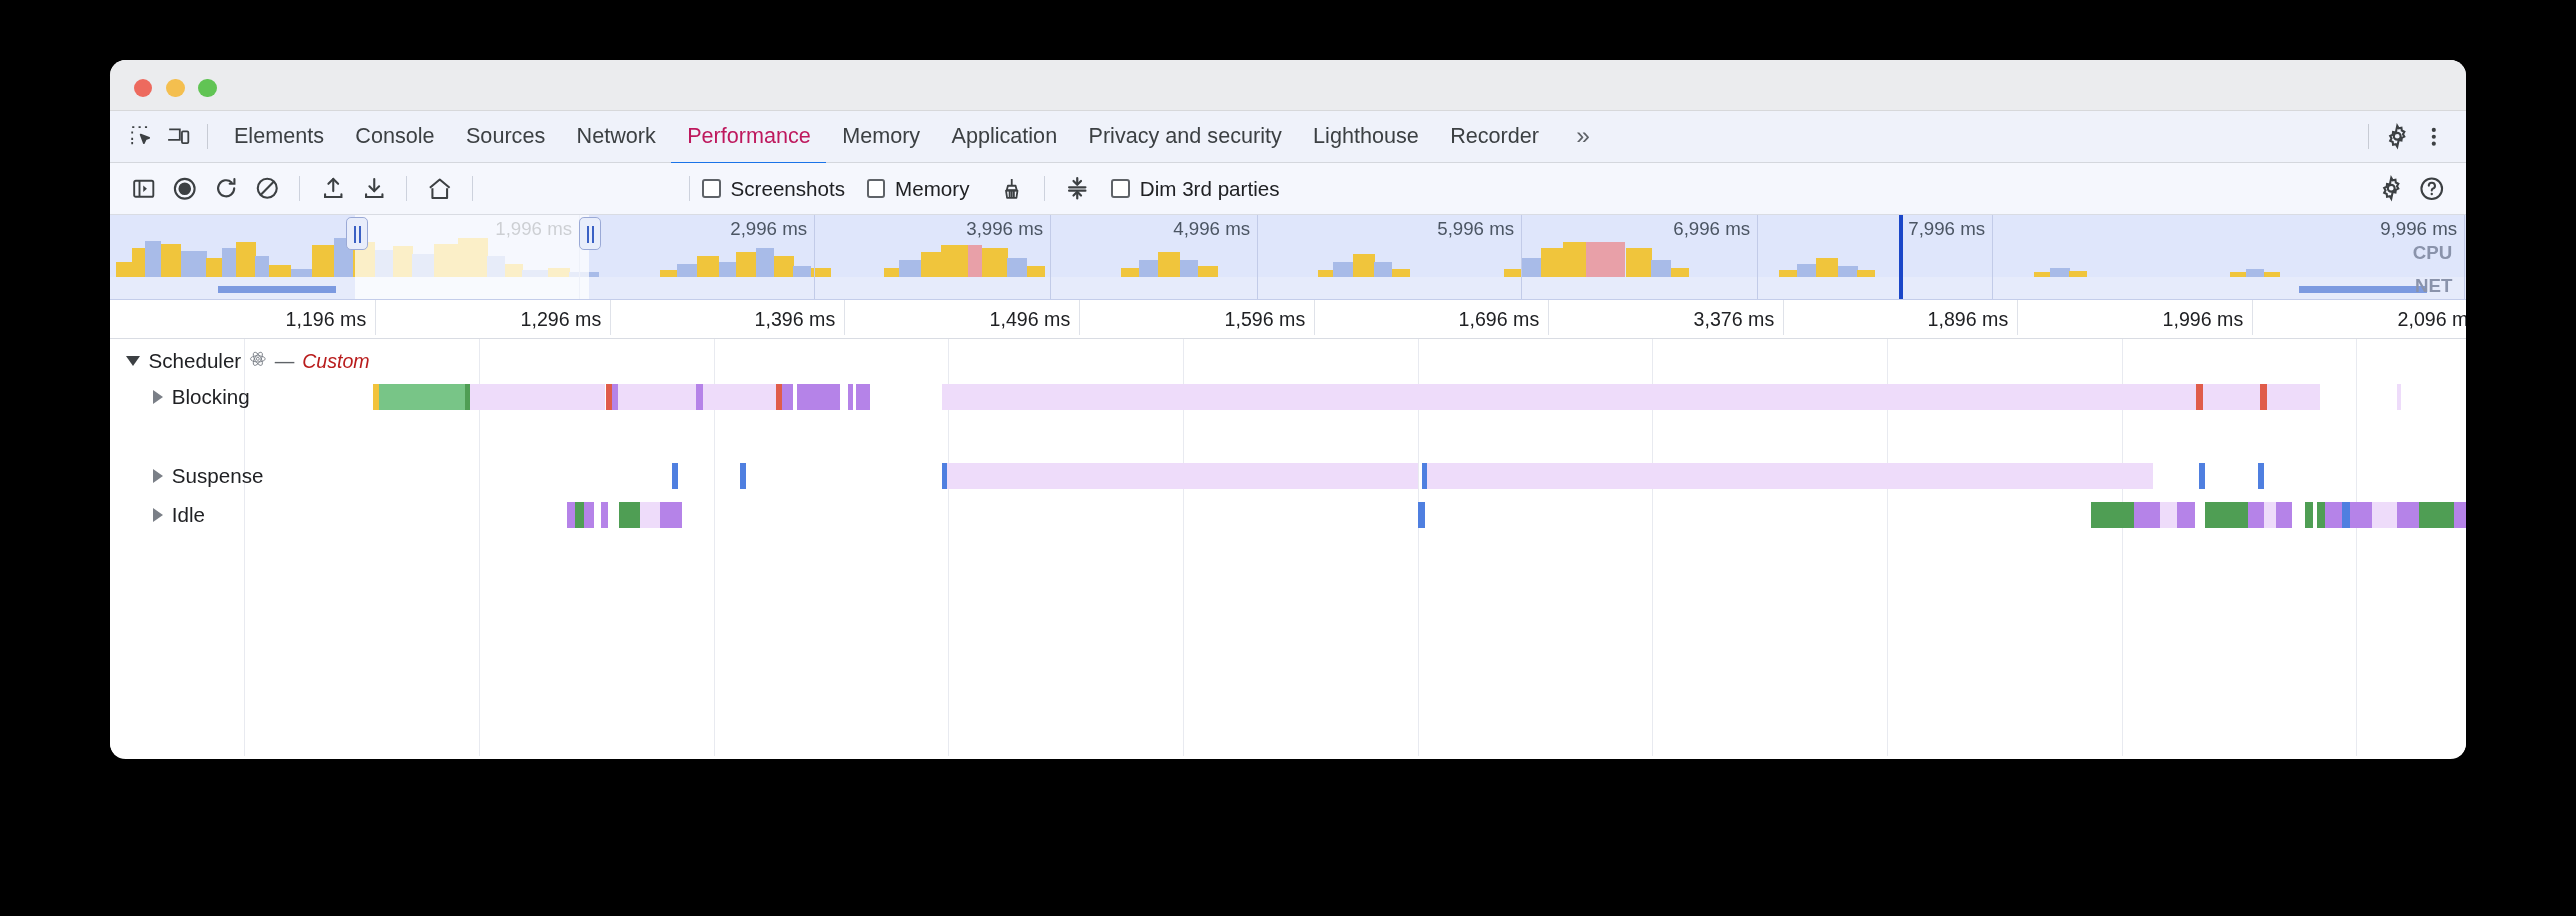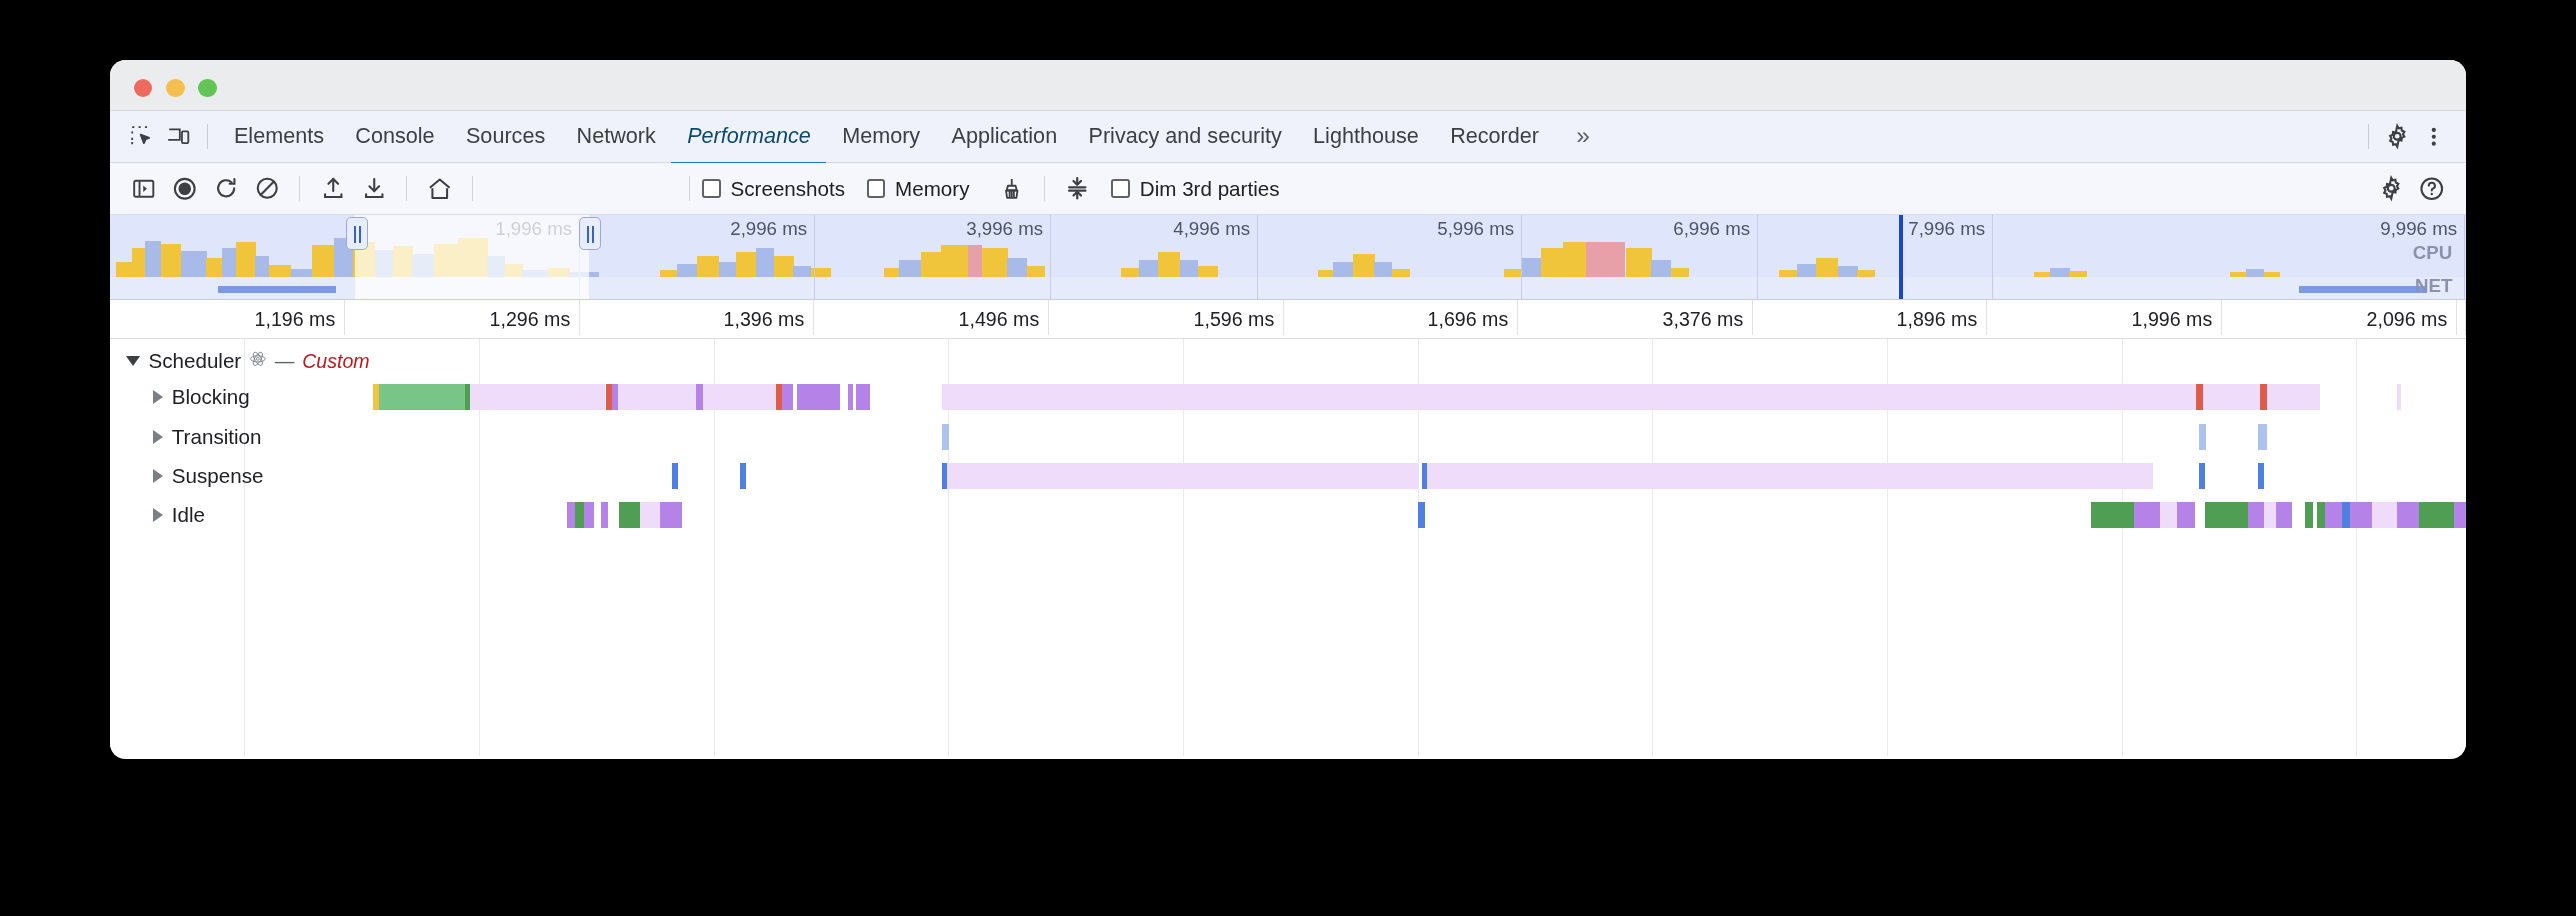--- a/index.html
+++ b/index.html
@@ -56,21 +56,21 @@
     margin: 0 9.8px; flex: none;
   }
   .tab {
     font-size: 21.6px; color: #3c4043;
     padding: 13.7px 15.7px 12.8px;
     white-space: nowrap;
     border-bottom: 2.9px solid transparent;
     margin-bottom: -1px;
     flex: none;
   }
-  .tab.active { color: #0c4a6e; border-bottom-color: #1a73e8; font-style: italic; }
+  .tab.active { color: #be185d; border-bottom-color: #1a73e8; }
   .tab.more { font-size: 24.5px; color: #5f6368; letter-spacing: -2px; padding-left: 21.6px; }
   .tb-spacer { flex: 1 1 auto; }
 
   
   #perftoolbar {
     position: relative;
     height: 52px;
     background: #f5f7fd;
     border-bottom: 1px solid #d9dce3;
     display: flex; align-items: center;
@@ -149,20 +149,21 @@
   
   #detailruler {
     position: relative;
     height: 39px;
     background: #ffffff;
     border-bottom: 1px solid #d9dce3;
   }
   .dr-tick {
     position: absolute; top: 0; height: 35px;
     border-right: 1px solid #dfe2e9;
+    margin-left: 31px;
   }
   .dr-tick span {
     position: absolute; right: 8.8px; top: 7.9px;
     font-size: 19.6px; color: #202124; white-space: nowrap;
   }
   #dr-resize {
     position: absolute; left: 0; right: 0; bottom: -12.8px;
     text-align: center; font-size: 21.6px; color: #9aa0a6;
     letter-spacing: 2.9px; height: 13.7px; line-height: 9.8px;
   }
@@ -565,29 +566,20 @@
       <div class="bar" style="left:672px;width:10.8px;background:#b583e8"></div>
       <div class="bar" style="left:687px;width:43px;background:#b583e8"></div>
       <div class="bar" style="left:738px;width:4.9px;background:#b583e8"></div>
       <div class="bar" style="left:746px;width:13.7px;background:#b583e8"></div>
       <div class="bar" style="left:832px;width:1378px;background:#eedcfa"></div>
       <div class="bar" style="left:2086px;width:6.9px;background:#e05c4a"></div>
       <div class="bar" style="left:2150px;width:6.9px;background:#e05c4a"></div>
       <div class="bar" style="left:2287px;width:3.9px;background:#eedcfa"></div>
     </div>
 
-    <div class="track-row" style="top:79px">
-      <div class="track-label" style="left:43px">
-        <span class="tri-right"></span>
-        <span>Transition</span>
-      </div>
-      <div class="bar" style="left:832px;width:6.9px;background:#adc2ec"></div>
-      <div class="bar" style="left:2089px;width:6.9px;background:#adc2ec"></div>
-      <div class="bar" style="left:2148px;width:8.8px;background:#adc2ec"></div>
-    </div>
 
     <div class="track-row" style="top:118px">
       <div class="track-label" style="left:43px">
         <span class="tri-right"></span>
         <span>Suspense</span>
       </div>
       <div class="bar" style="left:562px;width:5.9px;background:#4f7fe0"></div>
       <div class="bar" style="left:630px;width:5.9px;background:#4f7fe0"></div>
       <div class="bar" style="left:832px;width:4.9px;background:#4f7fe0"></div>
       <div class="bar" style="left:837px;width:471px;background:#eedcfa"></div>

